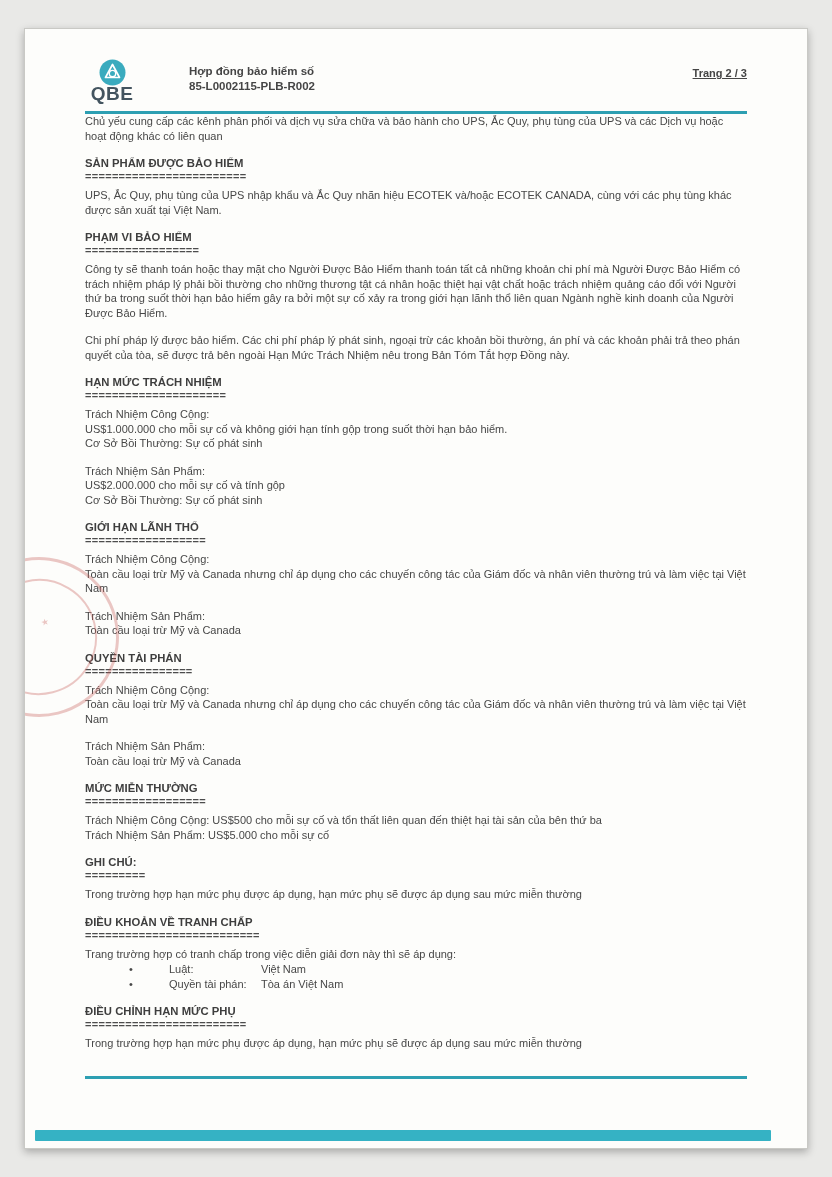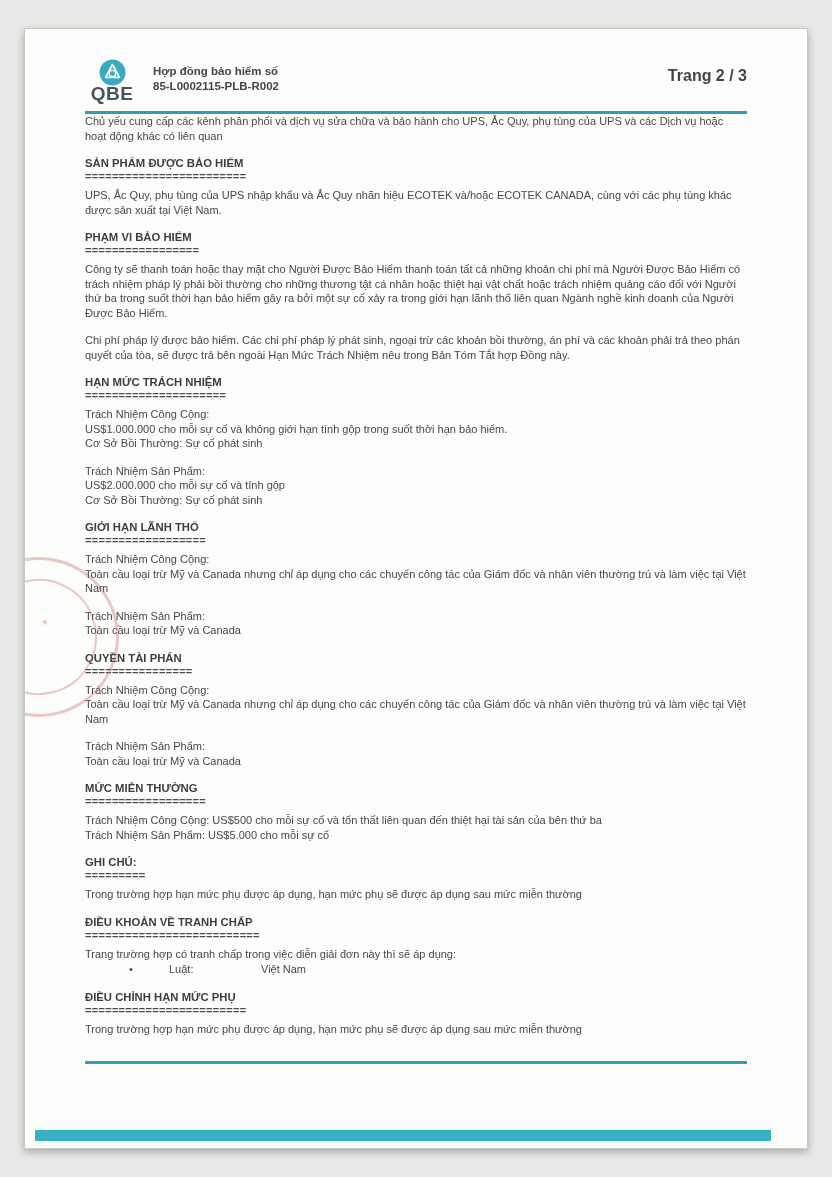--- a/index.html
+++ b/index.html
@@ -54,27 +54,29 @@
     letter-spacing:0.5px;
     color:#43545f;
     line-height:13px;
   }
   .doc-title{
     font-weight:bold;
     font-size:11.5px;
     line-height:15px;
     padding-top:5px;
     color:#454545;
+    margin-left:36px;
   }
   .page-indicator{
     margin-left:auto;
     font-weight:bold;
-    font-size:16px;
+    font-size:11px;
     padding-top:8px;
     color:#454545;
+    text-decoration:underline;
   }
   .header-rule{
     height:3px;
     background:var(--accent_teal);
     margin-top:11px;
   }
   
   .content{
     font-size:11px;
     line-height:14.5px;
@@ -257,20 +259,21 @@
             <h2 class="sec-heading">GHI CHÚ:</h2>
             <div class="sec-rule">=========</div>
             <p class="para">Trong trường hợp hạn mức phụ được áp dụng, hạn mức phụ sẽ được áp dụng sau mức miễn thường</p>
           </section>
           <section class="doc-section">
             <h2 class="sec-heading">ĐIỀU KHOẢN VỀ TRANH CHẤP</h2>
             <div class="sec-rule">==========================</div>
             <p class="para" style="margin-bottom: 1px;">Trang trường hợp có tranh chấp trong việc diễn giải đơn này thì sẽ áp dụng:</p>
             <ul class="bullets">
               <li><span class="b-label">Luật:</span><span class="b-value">Việt Nam</span></li>
+              <li><span class="b-label">Quyền tài phán:</span><span class="b-value">Tòa án Việt Nam</span></li>
             </ul>
           </section>
           <section class="doc-section">
             <h2 class="sec-heading">ĐIỀU CHỈNH HẠN MỨC PHỤ</h2>
             <div class="sec-rule">========================</div>
             <p class="para">Trong trường hợp hạn mức phụ được áp dụng, hạn mức phụ sẽ được áp dụng sau mức miễn thường</p>
           </section>
         </div>
       <div class="bottom-rule"></div>
     </div>

